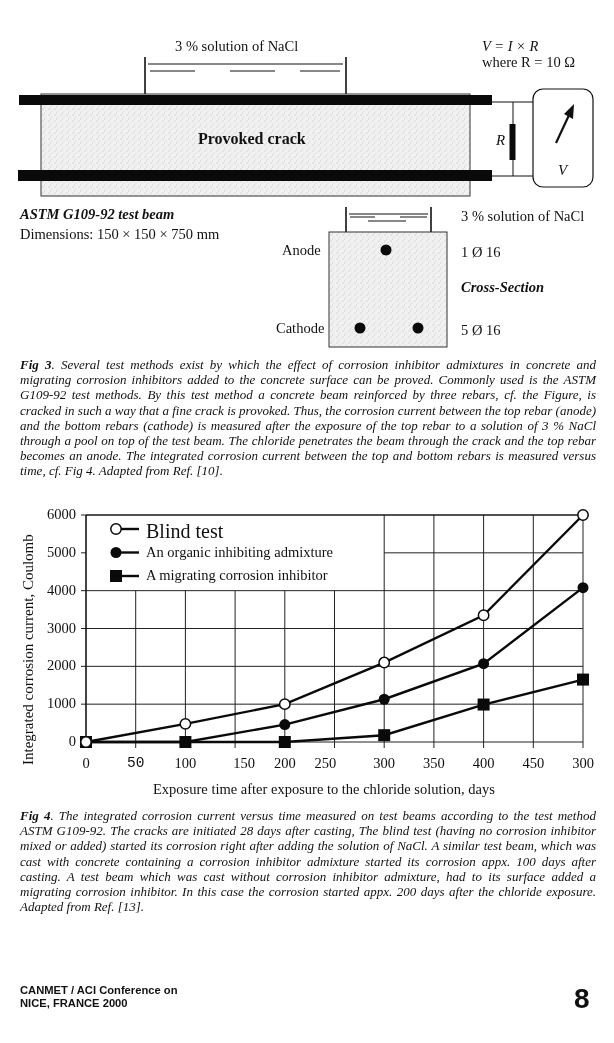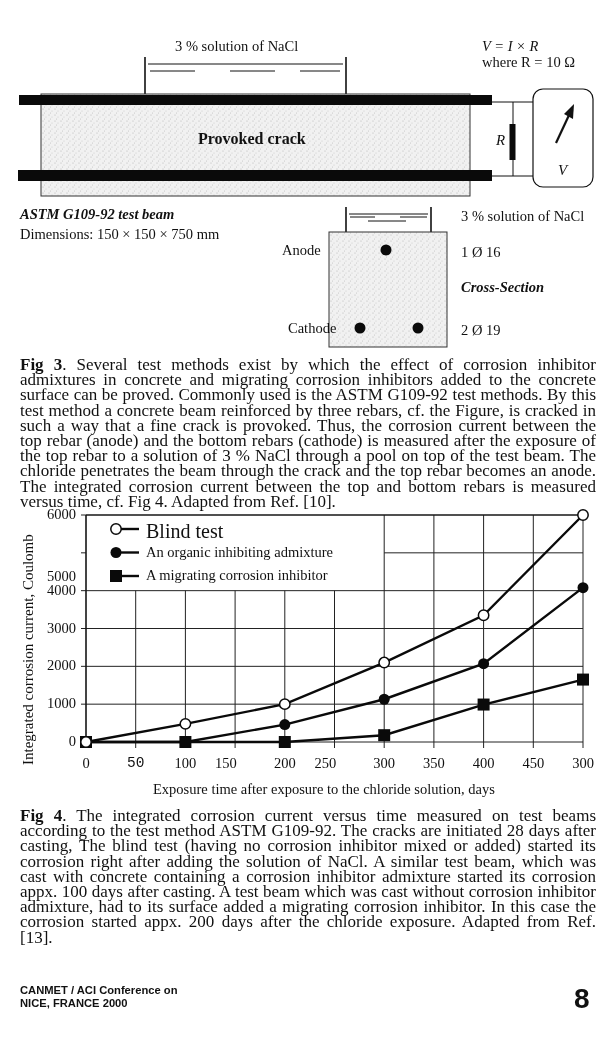--- a/index.html
+++ b/index.html
@@ -4,21 +4,21 @@
 <style>
   html, body { margin:0; padding:0; background:#ffffff; }
   body { width:614px; height:1043px; position:relative; overflow:hidden;
          font-family:"Liberation Serif", "DejaVu Serif", serif; color:#111; }
   .abs { position:absolute; }
   .serif { font-family:"Liberation Serif", "DejaVu Serif", serif; }
   .sans { font-family:"Liberation Sans", "DejaVu Sans", sans-serif; }
   .t14 { font-size:14.5px; line-height:16px; white-space:nowrap; }
   .it { font-style:italic; }
   .bold { font-weight:bold; }
-  .caption { font-size:17px; line-height:15.2px; text-align:justify; text-align-last:left; }
+  .caption { font-size:13px; line-height:15.2px; text-align:justify; text-align-last:left;font-style:italic; }
   .caption b { font-weight:bold; }
   .ylab { transform-origin:left top; transform:rotate(-90deg); white-space:nowrap; font-size:15px; }
   .tick { font-size:14.5px; white-space:nowrap; }
   .footer { font-size:11.2px; line-height:12.5px; font-weight:bold; }
   .footer .i { font-style:italic; }
   .pagenum { font-size:28px; font-weight:bold; }
 </style>
 </head>
 <body>
 
@@ -75,25 +75,25 @@
   <div class="abs t14 serif" style="left:175px;top:38px">3 % solution of NaCl</div>
   <div class="abs t14 serif it" style="left:482px;top:38px">V = I × R</div>
   <div class="abs t14 serif" style="left:482px;top:54px">where R = 10 Ω</div>
   <div class="abs serif bold" style="left:198px;top:130px;font-size:16px;white-space:nowrap">Provoked crack</div>
   <div class="abs serif it" style="left:496px;top:132px;font-size:15px">R</div>
   <div class="abs serif it" style="left:558px;top:162px;font-size:15px">V</div>
 
   <div class="abs t14 serif it bold" style="left:20px;top:206px">ASTM G109-92 test beam</div>
   <div class="abs t14 serif" style="left:20px;top:226px">Dimensions: 150 × 150 × 750 mm</div>
   <div class="abs t14 serif" style="left:282px;top:242px">Anode</div>
-  <div class="abs t14 serif" style="left:288px;top:320px">Cathode</div>
+  <div class="abs t14 serif" style="left:276px;top:320px">Cathode</div>
   <div class="abs t14 serif" style="left:461px;top:208px">3 % solution of NaCl</div>
   <div class="abs t14 serif" style="left:461px;top:244px">1 Ø 16</div>
   <div class="abs t14 serif it bold" style="left:461px;top:279px">Cross-Section</div>
-  <div class="abs t14 serif" style="left:461px;top:322px">2 Ø 19</div>
+  <div class="abs t14 serif" style="left:461px;top:322px">5 Ø 16</div>
 </div>
 
 <div class="abs caption serif" style="left:20px;top:357px;width:576px"><b>Fig 3</b><span>. Several test methods exist by which the effect of corrosion inhibitor admixtures in concrete and migrating corrosion inhibitors added to the concrete surface can be proved. Commonly used is the ASTM G109-92 test methods. By this test method a concrete beam reinforced by three rebars, cf. the Figure, is cracked in such a way that a fine crack is provoked. Thus, the corrosion current between the top rebar (anode) and the bottom rebars (cathode) is measured after the exposure of the top rebar to a solution of 3 % NaCl through a pool on top of the test beam. The chloride penetrates the beam through the crack and the top rebar becomes an anode. The integrated corrosion current between the top and bottom rebars is measured versus time, cf. Fig 4. Adapted from Ref. [10].</span></div>
 
 <div>
   <svg id="chart" class="abs" style="left:0;top:500px" width="614" height="300">
       <line x1="86" y1="15" x2="86" y2="248" stroke="#222" stroke-width="1"></line>
       <line x1="135.7" y1="90.66666666666669" x2="135.7" y2="248" stroke="#222" stroke-width="1"></line>
       <line x1="185.4" y1="90.66666666666669" x2="185.4" y2="248" stroke="#222" stroke-width="1"></line>
       <line x1="235.1" y1="90.66666666666669" x2="235.1" y2="248" stroke="#222" stroke-width="1"></line>
@@ -148,28 +148,28 @@
       <rect x="110" y="70" width="12" height="12" fill="#0a0a0a"></rect>
       <line x1="121" y1="76" x2="139" y2="76" stroke="#0a0a0a" stroke-width="2.4"></line>
     </svg>
   <div class="abs ylab serif" style="left:20px;top:765px">Integrated corrosion current, Coulomb</div>
   <div id="yticks">
       <div class="abs tick serif" style="right: 538px; top: 733px; text-align: right;">0</div>
       <div class="abs tick serif" style="right: 538px; top: 695.167px; text-align: right;">1000</div>
       <div class="abs tick serif" style="right: 538px; top: 657.333px; ">2000</div>
       <div class="abs tick serif" style="right: 538px; top: 619.5px; ">3000</div>
       <div class="abs tick serif" style="right: 538px; top: 581.667px; text-align: right;">4000</div>
-      <div class="abs tick serif" style="right: 538px; top: 543.833px; text-align: center; margin-top: 24px;">5000</div>
+      <div class="abs tick serif" style="right: 538px; top: 543.833px; text-align: center;">5000</div>
       <div class="abs tick serif" style="right: 538px; top: 506px; text-align: right;">6000</div>
     </div>
   <div id="xticks">
       <div class="abs tick serif" style="left: 66px; width: 40px; text-align: center; top: 755px;">0</div>
       <div class="abs tick serif" style="left: 115.7px; width: 40px; text-align: center; top: 755px; font-family: Liberation Mono, monospace;">50</div>
       <div class="abs tick serif" style="left: 165.4px; width: 40px; text-align: center; top: 755px;">100</div>
-      <div class="abs tick serif" style="left: 215.1px; width: 40px; text-align: left; top: 755px;">150</div>
+      <div class="abs tick serif" style="left: 215.1px; width: 40px; text-align: right; top: 755px;">150</div>
       <div class="abs tick serif" style="left: 264.8px; width: 40px; text-align: center; top: 755px;">200</div>
       <div class="abs tick serif" style="left: 314.5px; width: 40px; top: 755px;">250</div>
       <div class="abs tick serif" style="left: 364.2px; width: 40px; text-align: center; top: 755px;">300</div>
       <div class="abs tick serif" style="left: 413.9px; width: 40px; text-align: center; top: 755px;">350</div>
       <div class="abs tick serif" style="left: 463.6px; width: 40px; text-align: center; top: 755px;">400</div>
       <div class="abs tick serif" style="left: 513.3px; width: 40px; text-align: center; top: 755px;">450</div>
       <div class="abs tick serif" style="left: 563px; width: 40px; text-align: center; top: 755px;">300</div>
     </div>
   <div class="abs serif" style="left:153px;top:781px;font-size:14.5px;white-space:nowrap">Exposure time after exposure to the chloride solution, days</div>
   <div id="legend">

